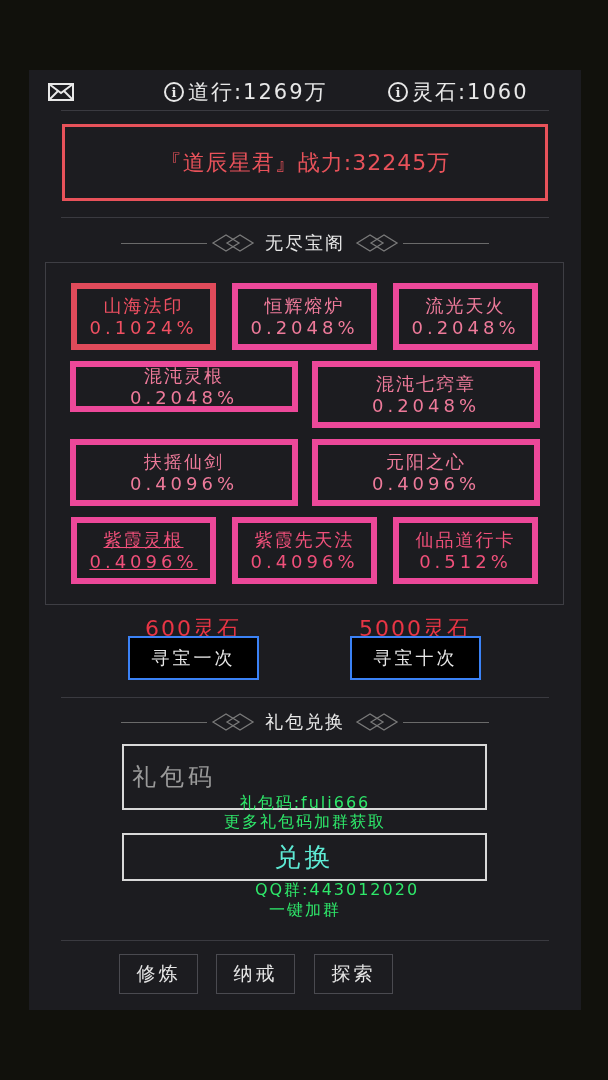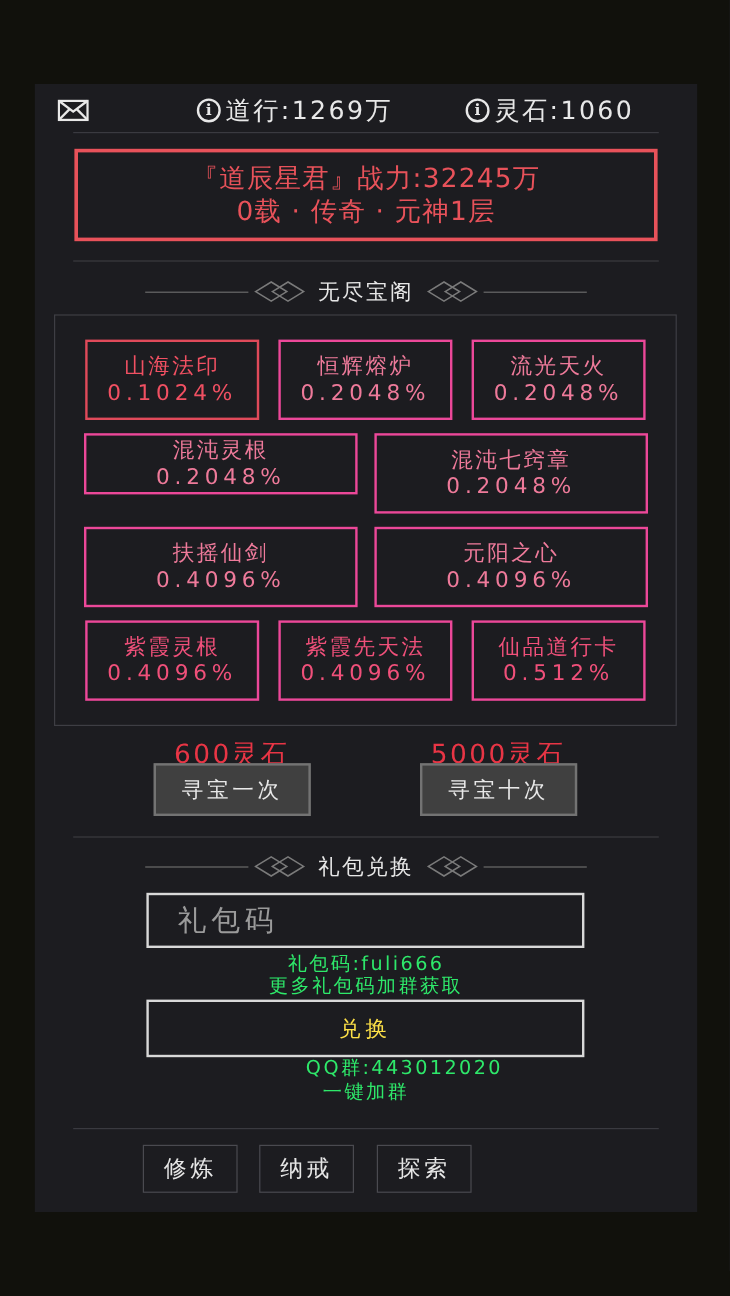--- a/index.html
+++ b/index.html
@@ -29,35 +29,35 @@
   .title-box .l1 { font-size: 22px; line-height: 27px; letter-spacing: 1px; }
   .title-box .l2 { font-size: 22px; line-height: 27px; letter-spacing: 1px; }
   
   .sec-head { position: absolute; left: 92px; width: 368px; height: 24px; display: flex; align-items: center; justify-content: center; color: #e6e6e6; font-size: 18px; letter-spacing: 2px; }
   .sec-head .line { flex: 1; height: 1px; background: #6a6a6a; }
   .sec-head svg { margin: 0 4px; }
   .sec-head .label { padding: 0 4px; }
   
   .grid-box { left: 16px; top: 192px; width: 519px; height: 343px; box-sizing: border-box; border: 1px solid #3e3e44; }
   .item {
-    position: absolute; box-sizing: border-box; border: 2px solid #ec4899;
+    position: absolute; box-sizing: border-box; border: 6px solid #ec4899;
     color: #ee7a9a; text-align: center; display: flex; flex-direction: column; justify-content: center;
   }
   .item .name { font-size: 18px; line-height: 22px; letter-spacing: 2px; }
   .item .pct { font-size: 18px; line-height: 22px; letter-spacing: 4px; }
   .item.red { border-color: #e04a5a; color: #f05062; }
   .item.hot { color: #f0507a; }
   
   .price { position: absolute; color: #e83545; font-size: 22px; letter-spacing: 2px; text-align: center; width: 140px; }
-  .btn-buy { position: absolute; box-sizing: border-box; border: 2px solid #737373; width: 131px; height: 44px; color: #e8e8e8; font-size: 18px; letter-spacing: 3px; display: flex; align-items: center; justify-content: center; background: #404040; }
+  .btn-buy { position: absolute; box-sizing: border-box; border: 2px solid #3b82f6; width: 131px; height: 44px; color: #e8e8e8; font-size: 18px; letter-spacing: 3px; display: flex; align-items: center; justify-content: center; background: #000000; }
   
-  .gift-input { left: 93px; top: 674px; width: 365px; height: 46px; box-sizing: border-box; border: 2px solid #d8d8d8; background: transparent; color: #9a9a9a; font-size: 24px; padding-left: 24px; letter-spacing: 4px; outline: none; font-family: "DejaVu Sans", sans-serif; }
+  .gift-input { left: 93px; top: 674px; width: 365px; height: 66px; box-sizing: border-box; border: 2px solid #d8d8d8; background: transparent; color: #9a9a9a; font-size: 24px; padding-left: 8px; letter-spacing: 4px; outline: none; font-family: "DejaVu Sans", sans-serif; }
   .gift-input::placeholder { color: #9a9a9a; }
   .green { position: absolute; left: 0; width: 552px; text-align: center; color: #2ee86a; font-size: 16px; letter-spacing: 2px; line-height: 19px; }
-  .btn-redeem { left: 93px; top: 763px; width: 365px; height: 48px; box-sizing: border-box; border: 2px solid #d8d8d8; color: #fde047; font-size: 18px; letter-spacing: 4px; display: flex; align-items: center; justify-content: center; }
+  .btn-redeem { left: 93px; top: 763px; width: 365px; height: 48px; box-sizing: border-box; border: 2px solid #d8d8d8; color: #5eead4; font-size: 26px; letter-spacing: 4px; display: flex; align-items: center; justify-content: center; }
   
   .nav-btn { position: absolute; top: 884px; width: 79px; height: 40px; box-sizing: border-box; border: 1px solid #4a4a50; color: #e6e6e6; font-size: 19px; letter-spacing: 3px; display: flex; align-items: center; justify-content: center; }
   .nav-btn.active { color: #2ee86a; }
 </style>
 </head>
 <body>
 
 <div class="panel">
 
   <svg class="abs mail-icon" viewBox="0 0 26 18">
@@ -71,21 +71,20 @@
     <span>道行:1269万</span>
   </div>
   <div class="abs stat stat-lingshi">
     <span class="info">i</span>
     <span>灵石:1060</span>
   </div>
   <div class="hr" style="left:32px; top:40px; width:488px;"></div>
 
   <div class="abs title-box">
     <div class="l1">『道辰星君』战力:32245万</div>
-    <div class="l2">0载 · 传奇 · 元神1层</div>
   </div>
   <div class="hr" style="left:32px; top:147px; width:488px;"></div>
 
   <div class="sec-head" style="top:161px;">
     <span class="line"></span>
     <svg width="46" height="22" viewBox="0 0 46 22">
       <polygon points="2,11 15,3 28,11 15,19" fill="none" stroke="#7a7a7a" stroke-width="1.3"></polygon>
       <polygon points="16,11 29,3 42,11 29,19" fill="none" stroke="#7a7a7a" stroke-width="1.3"></polygon>
     </svg>
     <span class="label">无尽宝阁</span>
@@ -122,21 +121,21 @@
 
   <div class="item" style="left:41px; top:369px; width:228px; height:67px;">
     <div class="name">扶摇仙剑</div>
     <div class="pct">0.4096%</div>
   </div>
   <div class="item" style="left:283px; top:369px; width:228px; height:67px;">
     <div class="name">元阳之心</div>
     <div class="pct">0.4096%</div>
   </div>
 
-  <div class="item hot" style="left:42px; top:447px; width:145px; height:67px;">
+  <div class="item hot" style="left:42px; top:447px; width:145px; height:67px;text-decoration:underline;">
     <div class="name">紫霞灵根</div>
     <div class="pct">0.4096%</div>
   </div>
   <div class="item hot" style="left:203px; top:447px; width:145px; height:67px;">
     <div class="name">紫霞先天法</div>
     <div class="pct">0.4096%</div>
   </div>
   <div class="item hot" style="left:364px; top:447px; width:145px; height:67px;">
     <div class="name">仙品道行卡</div>
     <div class="pct">0.512%</div>

